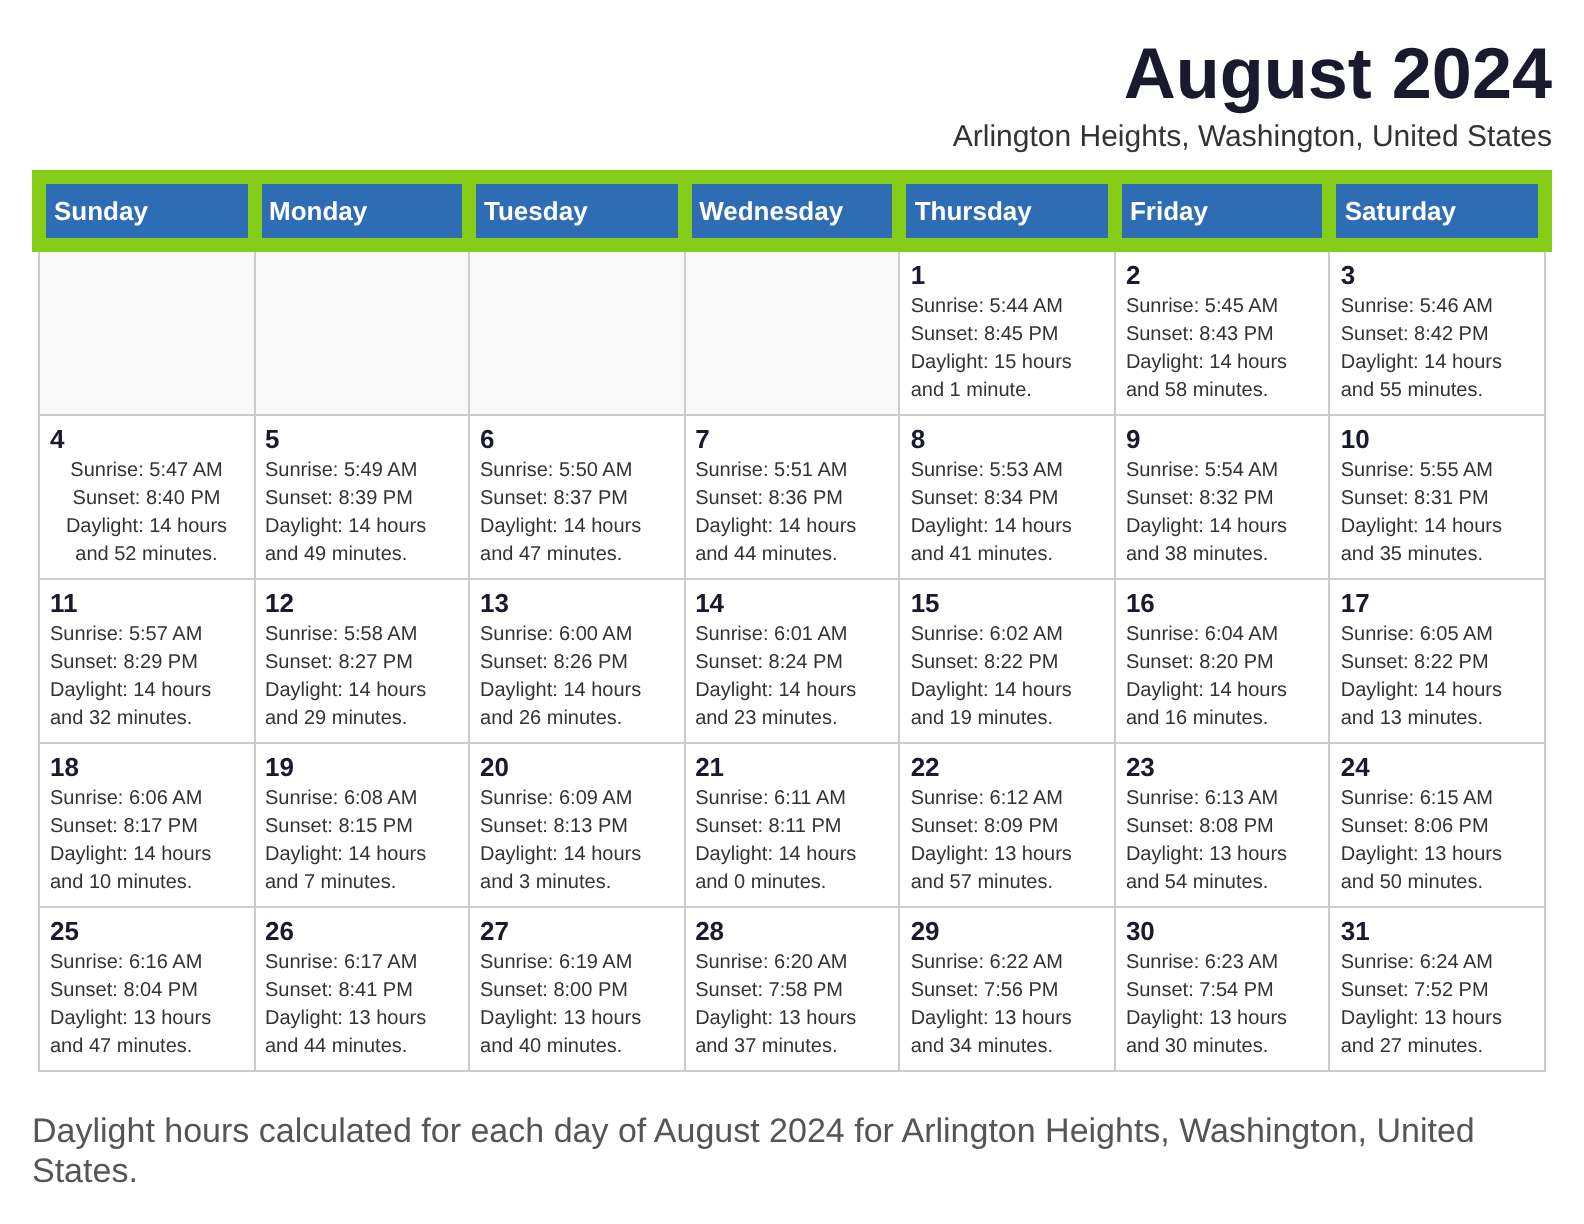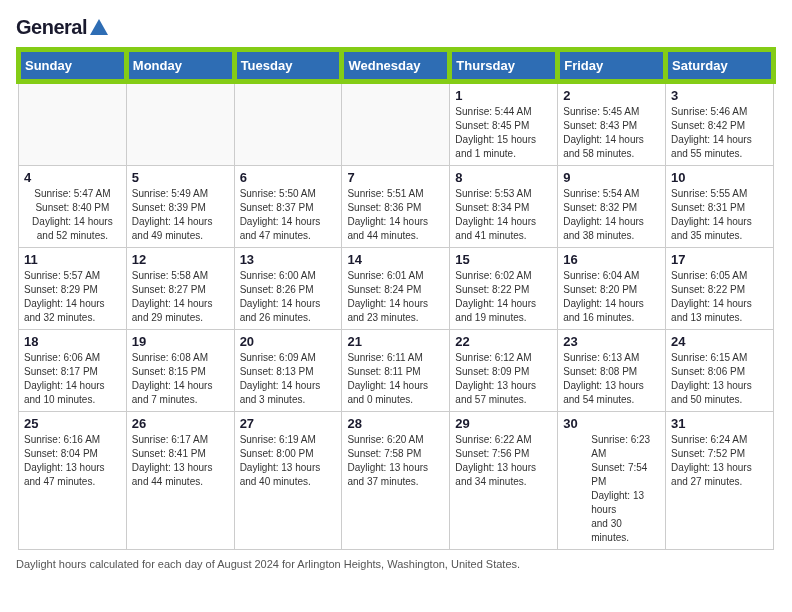--- a/index.html
+++ b/index.html
@@ -34,21 +34,21 @@
       border-collapse: collapse;
       margin-top: 8px;
     }
     .calendar th {
       background-color: #2e6db4;
       color: #fff;
       font-size: 13px;
       font-weight: bold;
       padding: 6px 4px;
       text-align: left;
-      border: 5px solid #84cc16;
+      border: 7px solid #84cc16;
     }
     .calendar td {
       border: 1px solid #ccc;
       vertical-align: top;
       padding: 4px 5px;
       width: 108px;
       min-height: 80px;
       font-size: 10.5px;
       color: #222;
       background: #fff;
@@ -61,23 +61,23 @@
       font-weight: bold;
       color: #1a1a2e;
       margin-bottom: 2px;
     }
     .day-info {
       font-size: 10px;
       color: #333;
       line-height: 1.4;
     }
     .footer-note {
-      font-size: 11px;
+      font-size: 17px;
       color: #555;
-      margin-top: 8px;
+      margin-top: 20px;
       text-align: left;
     }
     .logo-container {
       display: flex;
       flex-direction: column;
     }
     .logo-top {
       display: flex;
       align-items: center;
     }
@@ -102,26 +102,24 @@
       display: inline-block;
       margin-left: 3px;
       margin-bottom: 2px;
     }
   </style>
 </head>
 <body>
 
 <div class="header-row">
   <div class="logo-container">
-    <div class="logo-top">
-      <span class="logo-text-general">General</span>
-      <span class="logo-triangle"></span>
-    </div>
   </div>
   <div class="title-section">
+    <div class="month-title">August 2024</div>
+    <div class="location-title">Arlington Heights, Washington, United States</div>
   </div>
 </div>
 
 <table class="calendar">
   <thead>
     <tr>
     <th>Sunday</th>
         <th>Monday</th>
         <th>Tuesday</th>
         <th>Wednesday</th>
@@ -342,21 +340,21 @@
         </td>
         <td>
           <div class="day-number">29</div>
           <div class="day-info" style="white-space: pre-line;">Sunrise: 6:22 AM
 Sunset: 7:56 PM
 Daylight: 13 hours
 and 34 minutes.</div>
         </td>
         <td>
           <div class="day-number">30</div>
-          <div class="day-info" style="white-space: pre-line; margin-left: 28px;">Sunrise: 6:23 AM
+          <div class="day-info" style="white-space: pre-line;">Sunrise: 6:23 AM
 Sunset: 7:54 PM
 Daylight: 13 hours
 and 30 minutes.</div>
         </td>
         <td>
           <div class="day-number">31</div>
           <div class="day-info" style="white-space: pre-line;">Sunrise: 6:24 AM
 Sunset: 7:52 PM
 Daylight: 13 hours
 and 27 minutes.</div>

